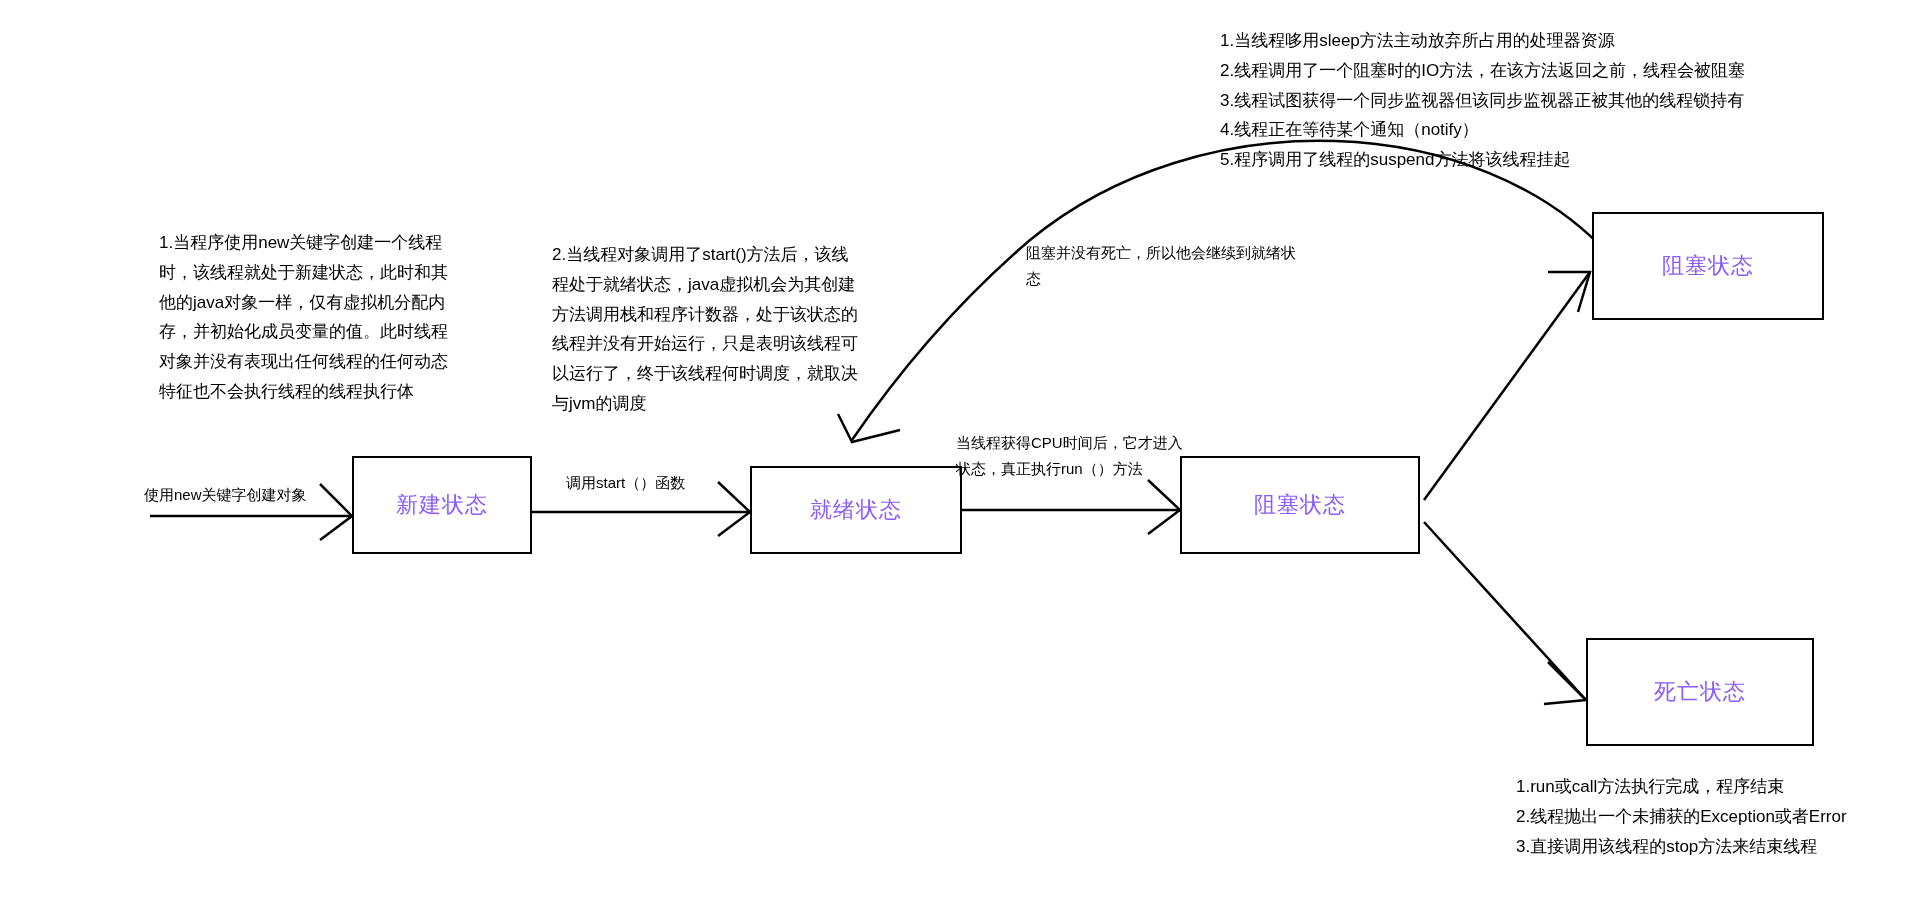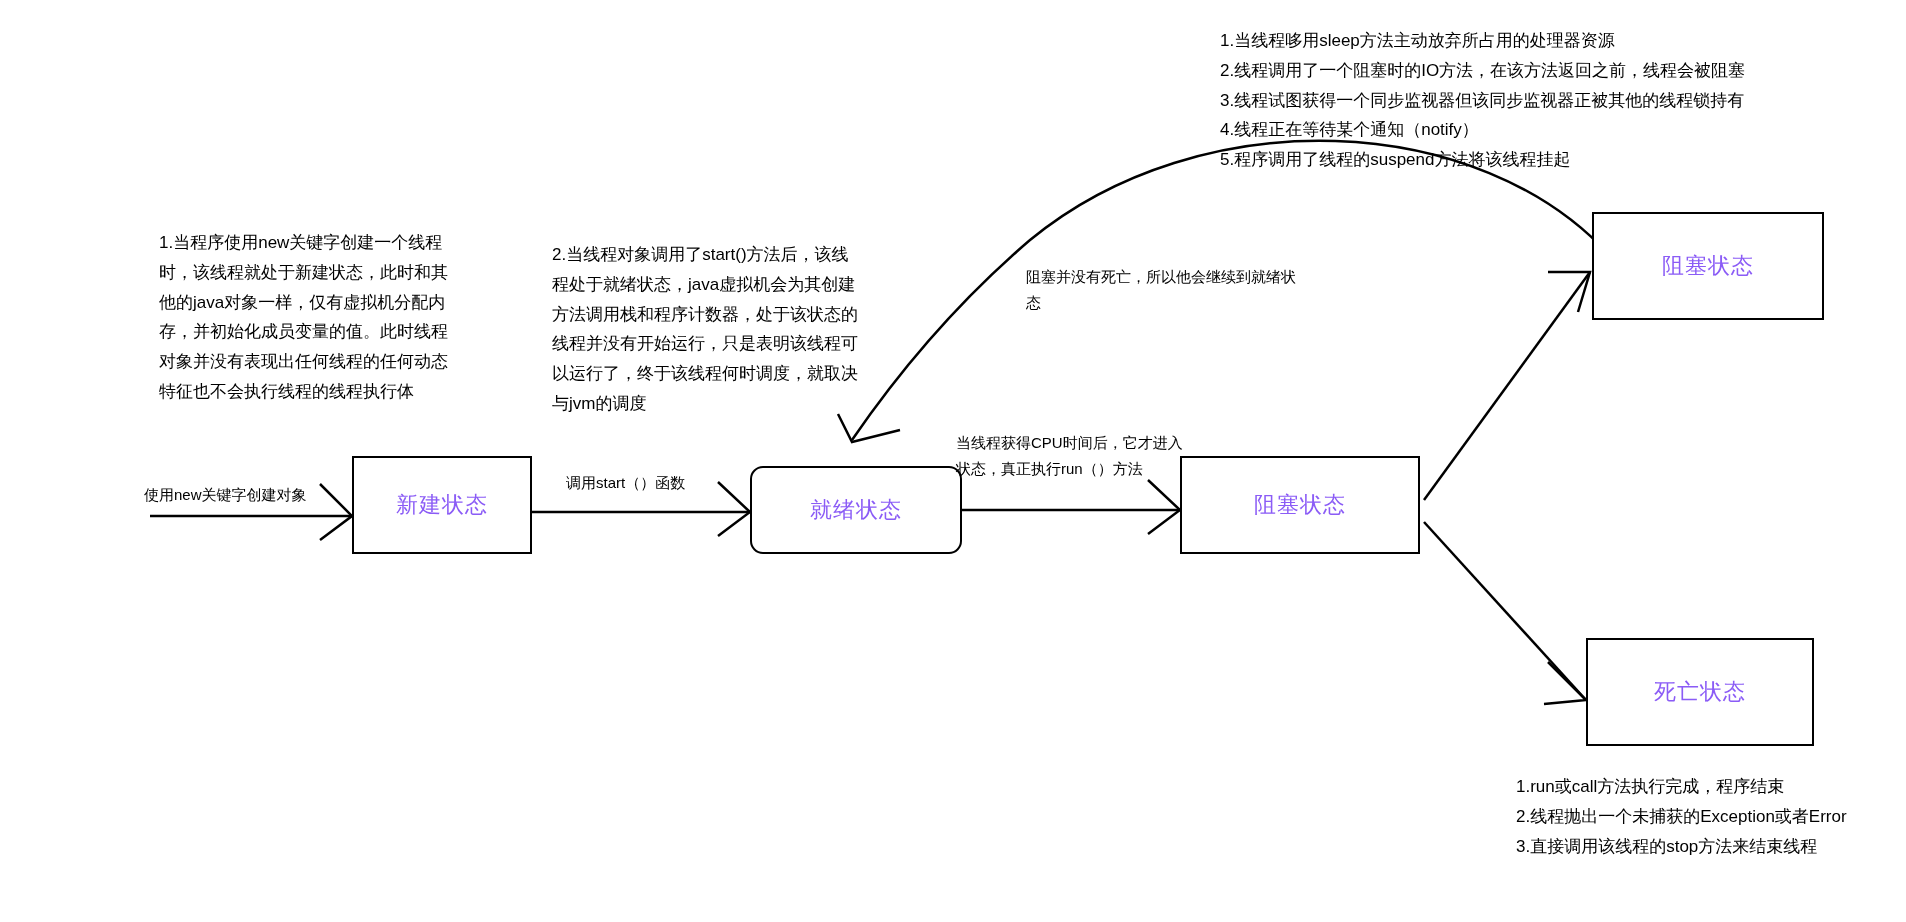--- a/index.html
+++ b/index.html
@@ -45,36 +45,36 @@
   }
   .edge-label {
     position: absolute;
     font-size: 15px;
     line-height: 1.75;
     color: #000000;
     white-space: pre-wrap;
   }
   
   #node-new      { left: 352px; top: 456px; width: 180px; height: 98px; }
-  #node-ready    { left: 750px; top: 466px; width: 212px; height: 88px; border-radius: 13px; }
+  #node-ready    { left: 750px; top: 466px; width: 212px; height: 88px; }
   #node-running  { left: 1180px; top: 456px; width: 240px; height: 98px; }
   #node-blocked  { left: 1592px; top: 212px; width: 232px; height: 108px; }
   #node-dead     { left: 1586px; top: 638px; width: 228px; height: 108px; }
 
   
   #note-new      { left: 132px; top: 228px; width: 290px; margin-left: 27px; }
   #note-ready    { left: 552px; top: 240px; width: 306px; }
   #note-blocked  { left: 1220px; top: 26px; width: 660px; }
   #note-dead     { left: 1516px; top: 772px; width: 400px; }
 
   
   #lbl-new-edge   { left: 144px; top: 482px; width: 200px; }
   #lbl-start      { left: 566px; top: 470px; width: 160px; }
   #lbl-cpu        { left: 956px; top: 430px; width: 230px; }
-  #lbl-backready  { left: 1026px; top: 240px; width: 270px; margin-top: 24px; }
+  #lbl-backready  { left: 1026px; top: 240px; width: 270px; }
 </style>
 </head>
 <body>
 
 <div id="canvas">
 
   <svg class="edges" viewBox="0 0 1906 922" xmlns="http://www.w3.org/2000/svg">
 
     <g>
       <line x1="150" y1="516" x2="352" y2="516" stroke="#000" stroke-width="2.5"></line>

